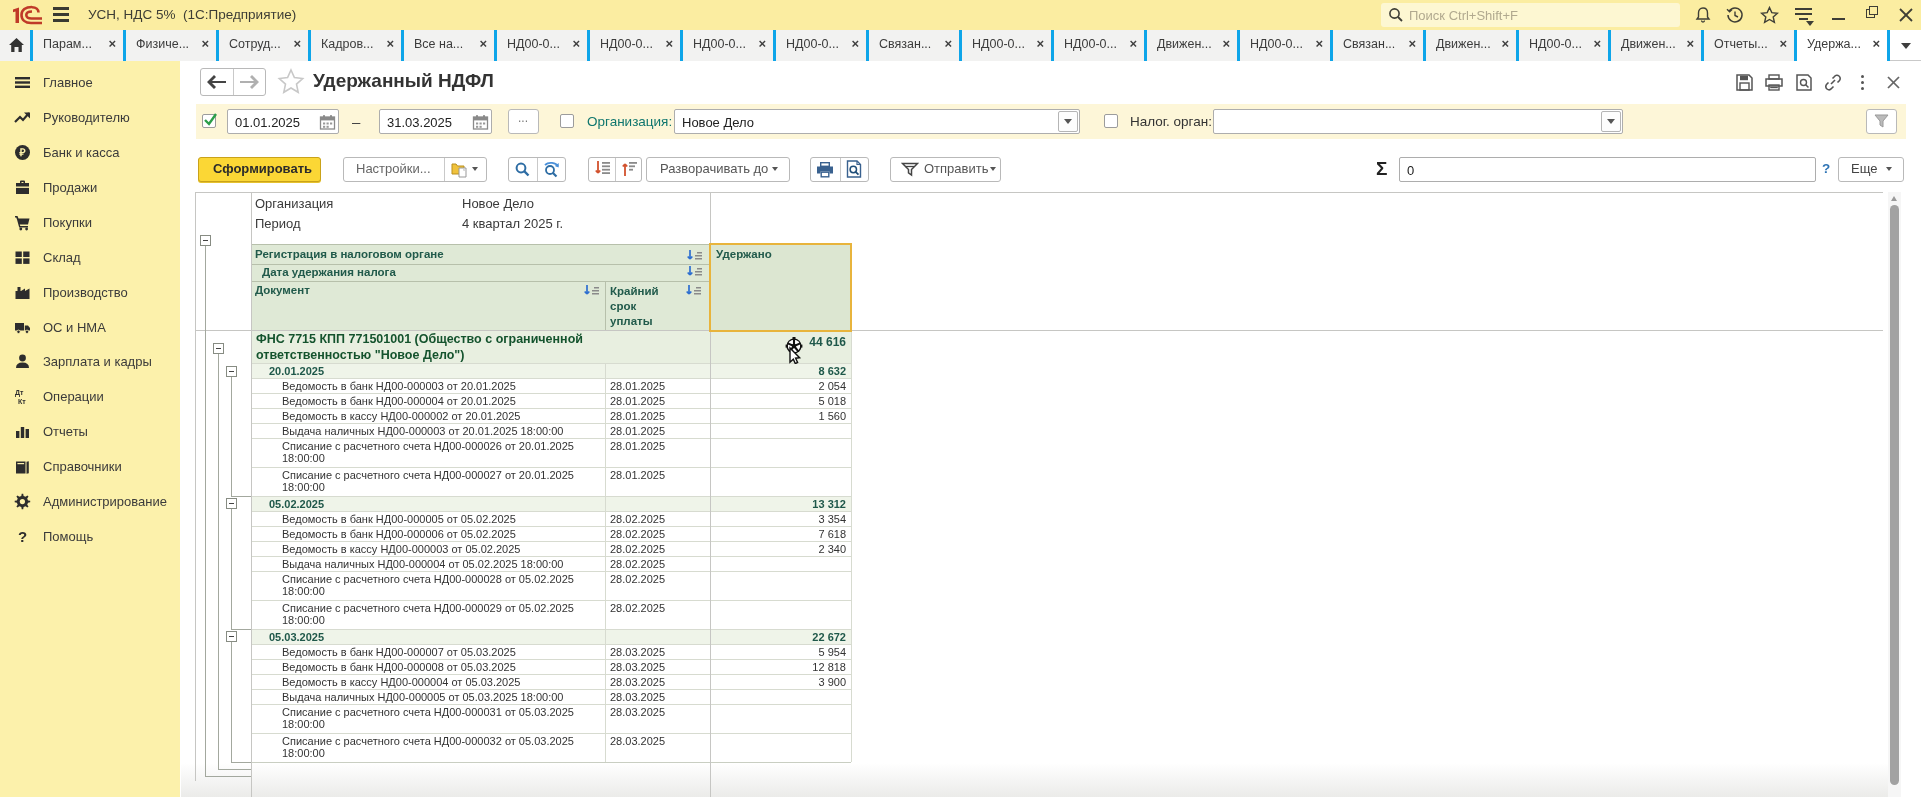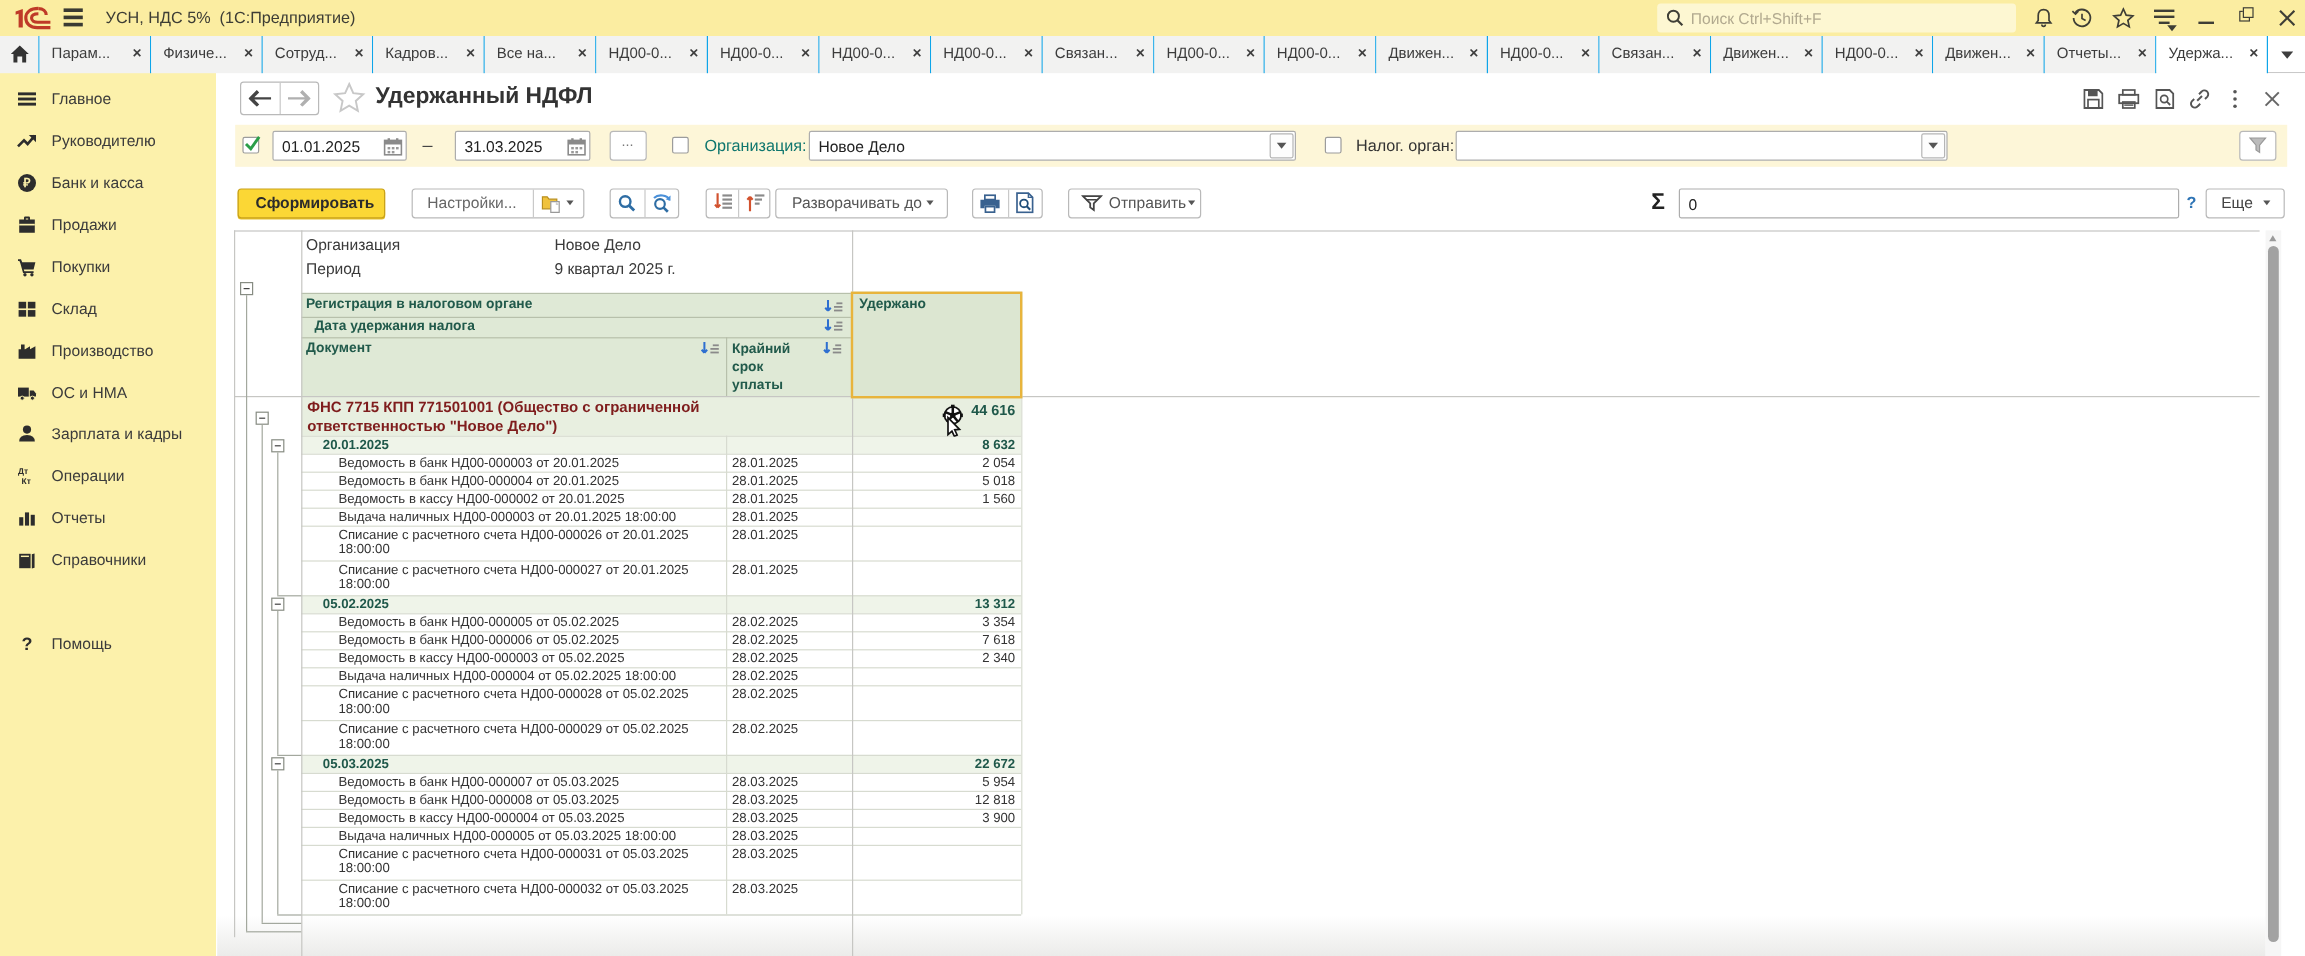--- a/index.html
+++ b/index.html
@@ -2,21 +2,21 @@
 <html><head>
 <meta charset="utf-8">
 <style>
   * { margin:0; padding:0; box-sizing:border-box; }
   html,body { width:1921px; height:797px; overflow:hidden; }
   body { font-family:"Liberation Sans", sans-serif; position:relative; background:#fff; }
   .abs { position:absolute; }
   
   #topbar { left:0; top:0; width:1921px; height:30px; background:#fbeda1; }
   #tabbar { left:0; top:30px; width:1921px; height:31px; background:#fff; border-bottom:1px solid #c9c9c9; }
-  .tab { position:absolute; top:0; height:44px; background:#f2f2f1; border-right:1px solid #0ea5e9; font-size:12.5px; color:#3c3c3c; }
+  .tab { position:absolute; top:0; height:44px; background:#f2f2f1; border-right:3px solid #0ea5e9; font-size:12.5px; color:#3c3c3c; }
   .tab .tx { position:absolute; left:10px; top:7px; }
   .tab .cl { position:absolute; right:7px; top:6px; color:#3f3f3f; font-size:13px; font-weight:bold; }
   #sidebar { left:0; top:61px; width:180px; height:736px; background:#fcf1ab; }
   .sbi { position:absolute; left:0; width:180px; height:35px; }
   .sbi .ic { position:absolute; left:14px; top:9px; width:17px; height:17px; }
   .sbi .tx { position:absolute; left:43px; top:10px; font-size:13px; color:#3b3b3b; }
   
   #content { left:180px; top:61px; width:1741px; height:736px; background:#fff; }
   .btn { position:absolute; background:#fff; border:1px solid #b9b9b9; border-radius:3px; }
   .ck { position:absolute; width:14px; height:14px; background:#fff; border:1px solid #9c9c9c; border-radius:2px; }
@@ -254,20 +254,27 @@
       <span class="tx">Отчеты</span>
     </div>
   <div class="sbi" style="top:388px">
       <svg class="ic" viewBox="0 0 17 17">
         <rect x="2" y="3.5" width="9.5" height="12" fill="#2d2d2d"></rect>
         <path d="M12.5 3.8 L14.8 3.2 L14.8 15.2 L12.5 15.8 Z" fill="#2d2d2d"></path>
         <rect x="3.4" y="5" width="6.7" height="1.2" fill="#fcf1ab"></rect>
       </svg>
       <span class="tx">Справочники</span>
     </div>
+  <div class="sbi" style="top:423px">
+      <svg class="ic" viewBox="0 0 17 17">
+        <path d="M8.5 1 L10 1 L10.4 3.2 L12.4 4 L14.2 2.7 L15.3 3.8 L14 5.6 L14.8 7.6 L17 8 L17 9.5 L14.8 9.9 L14 11.9 L15.3 13.7 L14.2 14.8 L12.4 13.5 L10.4 14.3 L10 16.5 L8.5 16.5 L8.1 14.3 L6.1 13.5 L4.3 14.8 L3.2 13.7 L4.5 11.9 L3.7 9.9 L1.5 9.5 L1.5 8 L3.7 7.6 L4.5 5.6 L3.2 3.8 L4.3 2.7 L6.1 4 L8.1 3.2 Z" fill="#2d2d2d" transform="translate(-0.8,-0.2)"></path>
+        <circle cx="8.4" cy="8.6" r="2.6" fill="#fcf1ab"></circle>
+      </svg>
+      <span class="tx">Администрирование</span>
+    </div>
   <div class="sbi" style="top:458px">
       <svg class="ic" viewBox="0 0 17 17">
         <text x="4" y="14" font-size="15" font-weight="bold" fill="#2d2d2d" font-family="Liberation Sans">?</text>
       </svg>
       <span class="tx">Помощь</span>
     </div>
 </div>
 <div class="abs" id="content"></div>
 
 <div class="btn" style="left:200px;top:68px;width:66px;height:28px"></div>
@@ -431,21 +438,21 @@
     <span style="position:absolute;left:7px;top:5px">0</span>
   </div>
 <div class="abs" style="left:1822px;top:161px;font-size:13.5px;font-weight:bold;color:#2e74b5">?</div>
 <div class="btn" style="left:1838px;top:157px;width:66px;height:25px"></div>
 <div class="abs" style="left:1851px;top:161px;font-size:13px;color:#444">Еще</div>
 <div class="abs" style="left:1886px;top:167px;width:0;height:0;border-left:3.6px solid transparent;border-right:3.6px solid transparent;border-top:4.5px solid #555"></div>
 
 <div class="abs" style="left:255px;top:196px;font-size:13px;color:#3a3a3a">Организация</div>
 <div class="abs" style="left:462px;top:196px;font-size:13px;color:#3a3a3a">Новое Дело</div>
 <div class="abs" style="left:255px;top:216px;font-size:13px;color:#3a3a3a">Период</div>
-<div class="abs" style="left:462px;top:216px;font-size:13px;color:#3a3a3a">9 квартал 2025 г.</div>
+<div class="abs" style="left:462px;top:216px;font-size:13px;color:#3a3a3a">4 квартал 2025 г.</div>
 
 <div class="abs" style="left:251px;top:245px;width:459px;height:85px;background:#dfe9d6"></div>
 <div class="abs" style="left:251px;top:264px;width:459px;height:1px;background:#b7c0ab"></div>
 <div class="abs" style="left:251px;top:281px;width:459px;height:1px;background:#b7c0ab"></div>
 <div class="abs" style="left:605px;top:281px;width:1px;height:49px;background:#b7c0ab"></div>
 <div class="abs" style="left:251px;top:244px;width:459px;height:1px;background:#b7c0ab"></div>
 <div class="shd" style="left:255px;top:248px">Регистрация в налоговом органе</div>
 <div class="shd" style="left:262px;top:266px">Дата удержания налога</div>
 <div class="shd" style="left:255px;top:284px">Документ</div>
 <div class="shd" style="left:610px;top:284px;width:58px;line-height:15px">Крайний срок уплаты</div>
@@ -468,21 +475,21 @@
     <rect x="11" y="3" width="5" height="1.5" fill="#8a8a8a"></rect>
   </svg>
 <svg class="abs" style="left:685px;top:284px" width="18" height="13" viewBox="0 0 18 13">
     <path d="M4 1 L4 10 M4 10 L1.7 7.5 M4 10 L6.3 7.5" stroke="#2e6fd0" stroke-width="1.7" fill="none"></path>
     <rect x="9" y="6" width="7" height="1.5" fill="#8a8a8a"></rect>
     <rect x="9" y="9" width="7" height="1.5" fill="#8a8a8a"></rect>
     <rect x="11" y="3" width="5" height="1.5" fill="#8a8a8a"></rect>
   </svg>
 
 <div class="trow" style="top:330px;height:33px;background:#e8efe0">
-    <span class="d" style="left:5px;top:2px;font-size:12.5px;font-weight:bold;color:#7f1d1d;white-space:normal;width:380px;line-height:15.5px">ФНС 7715 КПП 771501001 (Общество с ограниченной ответственностью "Новое Дело")</span>
+    <span class="d" style="left:5px;top:2px;font-size:12.5px;font-weight:bold;color:#14532d;white-space:normal;width:380px;line-height:15.5px">ФНС 7715 КПП 771501001 (Общество с ограниченной ответственностью "Новое Дело")</span>
     <span class="v" style="font-size:12px;font-weight:bold;color:#1f584a;top:5px">44 616</span>
   </div>
 <div class="trow grow" style="top:363px;height:15px">
     <span class="d">20.01.2025</span>
     <span class="v">8 632</span>
   </div>
 <div class="trow" style="top:378px;height:15px">
     <span class="d">Ведомость в банк НД00-000003 от 20.01.2025</span>
     <span class="k">28.01.2025</span>
     <span class="v">2 054</span>

